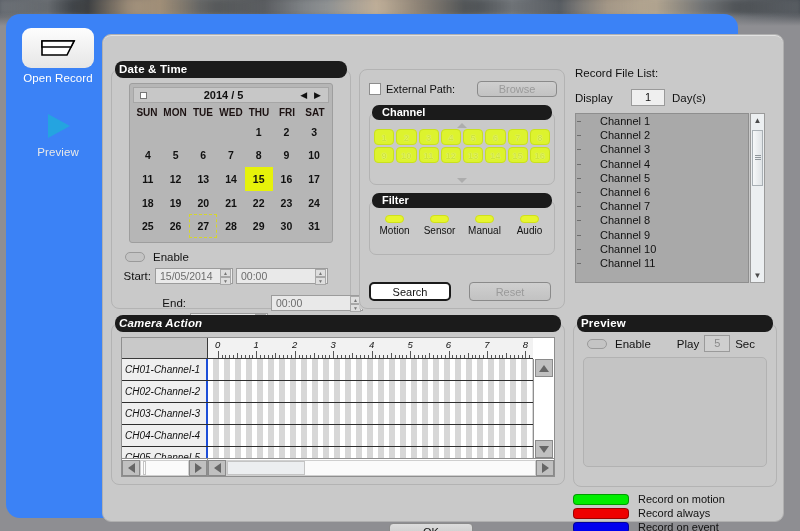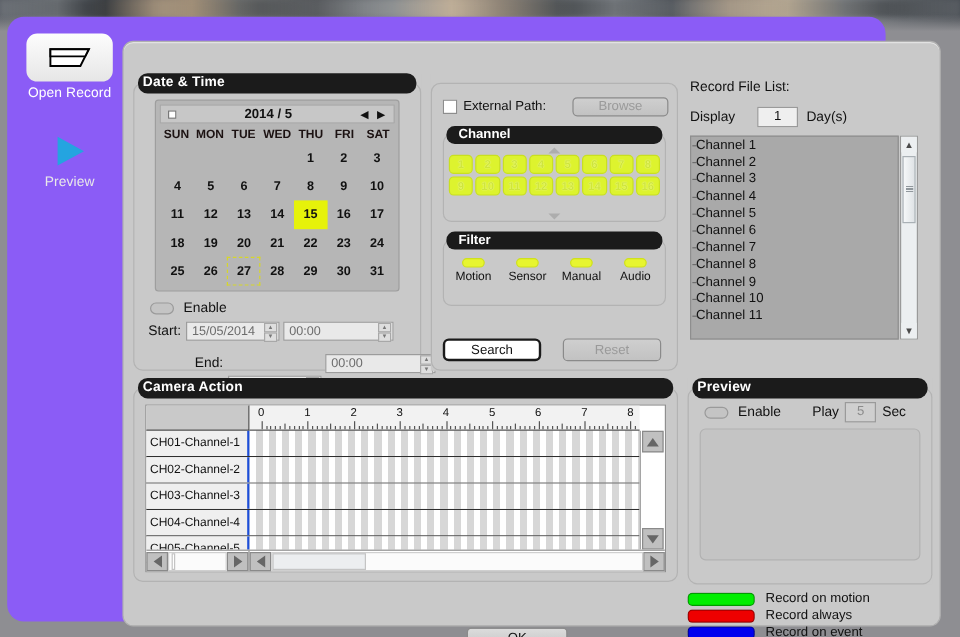--- a/index.html
+++ b/index.html
@@ -28,21 +28,21 @@
       rgba(255,255,255,.10) 0%, rgba(0,0,0,.18) 9%, rgba(190,170,140,.35) 17%,
       rgba(0,0,0,.15) 27%, rgba(255,255,255,.12) 38%, rgba(200,185,160,.30) 48%,
       rgba(0,0,0,.20) 60%, rgba(255,255,255,.10) 72%, rgba(190,175,150,.28) 80%,
       rgba(0,0,0,.22) 92%, rgba(255,255,255,.08) 100%);
     filter:blur(2px);
   }
 
   
   #window {
     position:absolute; left:6px; top:14px; width:732px; height:504px;
-    background:#8b5cf6; border-radius:14px;
+    background:#3b82f6; border-radius:14px;
   }
 
   
   #rail { position:absolute; left:8px; top:14px; width:88px; height:170px; }
   .rail-item { width:88px; text-align:center; cursor:default; }
   .rail-btn {
     width:72px; height:40px; margin:0 auto;
     background:linear-gradient(to bottom,#fdfdfd,#e6e6e6);
     border-radius:9px; display:flex; align-items:center; justify-content:center;
   }
@@ -188,21 +188,21 @@
     text-align:center; font-size:11px; line-height:15px; color:#111; margin:0 7px 0 56px;
   }
   #rf-list {
     position:absolute; left:2px; top:52px; width:174px; height:170px;
     background:#a9a9a9; border:1px solid #8e8e8e;
     overflow:hidden; font-size:11px; color:#111;
   }
   .rf-all {
     background:#fff; display:inline-block; padding:0 3px; font-size:11px; line-height:13px;
   }
-  .rf-item { padding-left:4px; line-height:14.2px; position:relative; }
+  .rf-item { padding-left:24px; line-height:14.2px; position:relative; }
   .rf-item::before{
     content:""; position:absolute; left:1px; top:7px; width:4px; height:1px; background:#6d6d6d;
   }
   #rf-sb {
     position:absolute; left:177px; top:52px; width:15px; height:170px;
     background:#eceff1; border:1px solid #9a9a9a;
   }
   .sb-arrow {
     position:absolute; left:0; width:13px; height:13px;
     display:flex; align-items:center; justify-content:center; font-size:8px; color:#4a4a4a;
@@ -214,21 +214,21 @@
     position:absolute; left:1px; top:16px; width:11px; height:56px;
     background:linear-gradient(to right,#f6f8f9,#dfe3e6);
     border:1px solid #a9b0b5;
   }
   #rf-thumb::after{
     content:"";position:absolute;left:2px;top:24px;width:6px;height:5px;
     background:repeating-linear-gradient(to bottom,#90979c 0 1px,transparent 1px 2px);
   }
 
   
-  #g-camera { left:8px; top:280px; width:454px; height:170px; }
+  #g-camera { left:8px; top:280px; width:454px; height:170px;font-style:italic; }
   #ca-box {
     position:absolute; left:10px; top:22px; right:10px; bottom:8px;
     border:1px solid #8f8f8f; background:#fff;
   }
   #ca-corner {
     position:absolute; left:0; top:0; width:86px; height:21px;
     background:#c9c9c9; border-right:1px solid #3a3a3a; border-bottom:1px solid #3a3a3a;
   }
   #ca-ruler {
     position:absolute; left:86px; top:0; right:21px; height:21px;

